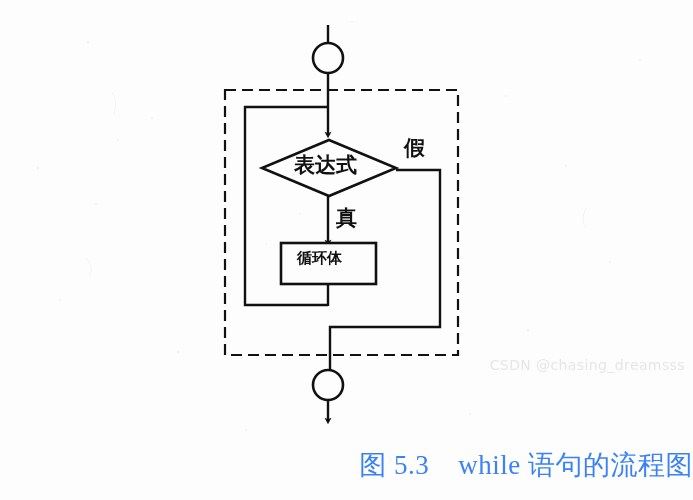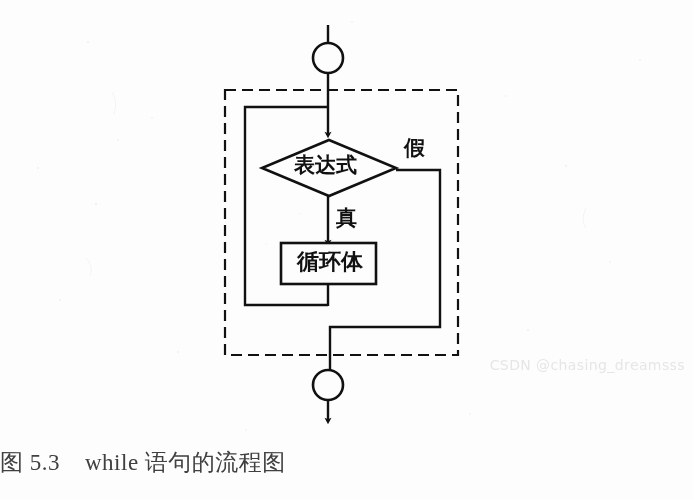--- a/index.html
+++ b/index.html
@@ -49,41 +49,41 @@
   }
   #label-expression {
     left: 294px;
     top: 155px;
     font-size: 21px;
     letter-spacing: 0px;
   }
   #label-loop-body {
     left: 297px;
     top: 251px;
-    font-size: 22px;
+    font-size: 15px;
   }
   #label-false {
     left: 404px;
     top: 138px;
     font-size: 21px;
   }
   #label-true {
     left: 336px;
     top: 208px;
     font-size: 21px;
   }
   #caption {
     position: absolute;
     left: 0;
     top: 447px;
     width: 693px;
-    text-align: left;
+    text-align: right;
     font-family: "Liberation Serif", "DejaVu Serif", serif;
-    font-size: 23px;
-    color: #404040;
+    font-size: 27px;
+    color: #3b82f6;
     white-space: pre;
     letter-spacing: .5px;
   }
   #watermark {
     position: absolute;
     right: 8px;
     bottom: 6px;
     font-family: "DejaVu Sans", "Liberation Sans", sans-serif;
     font-size: 14px;
     color: #e6e6e6;

